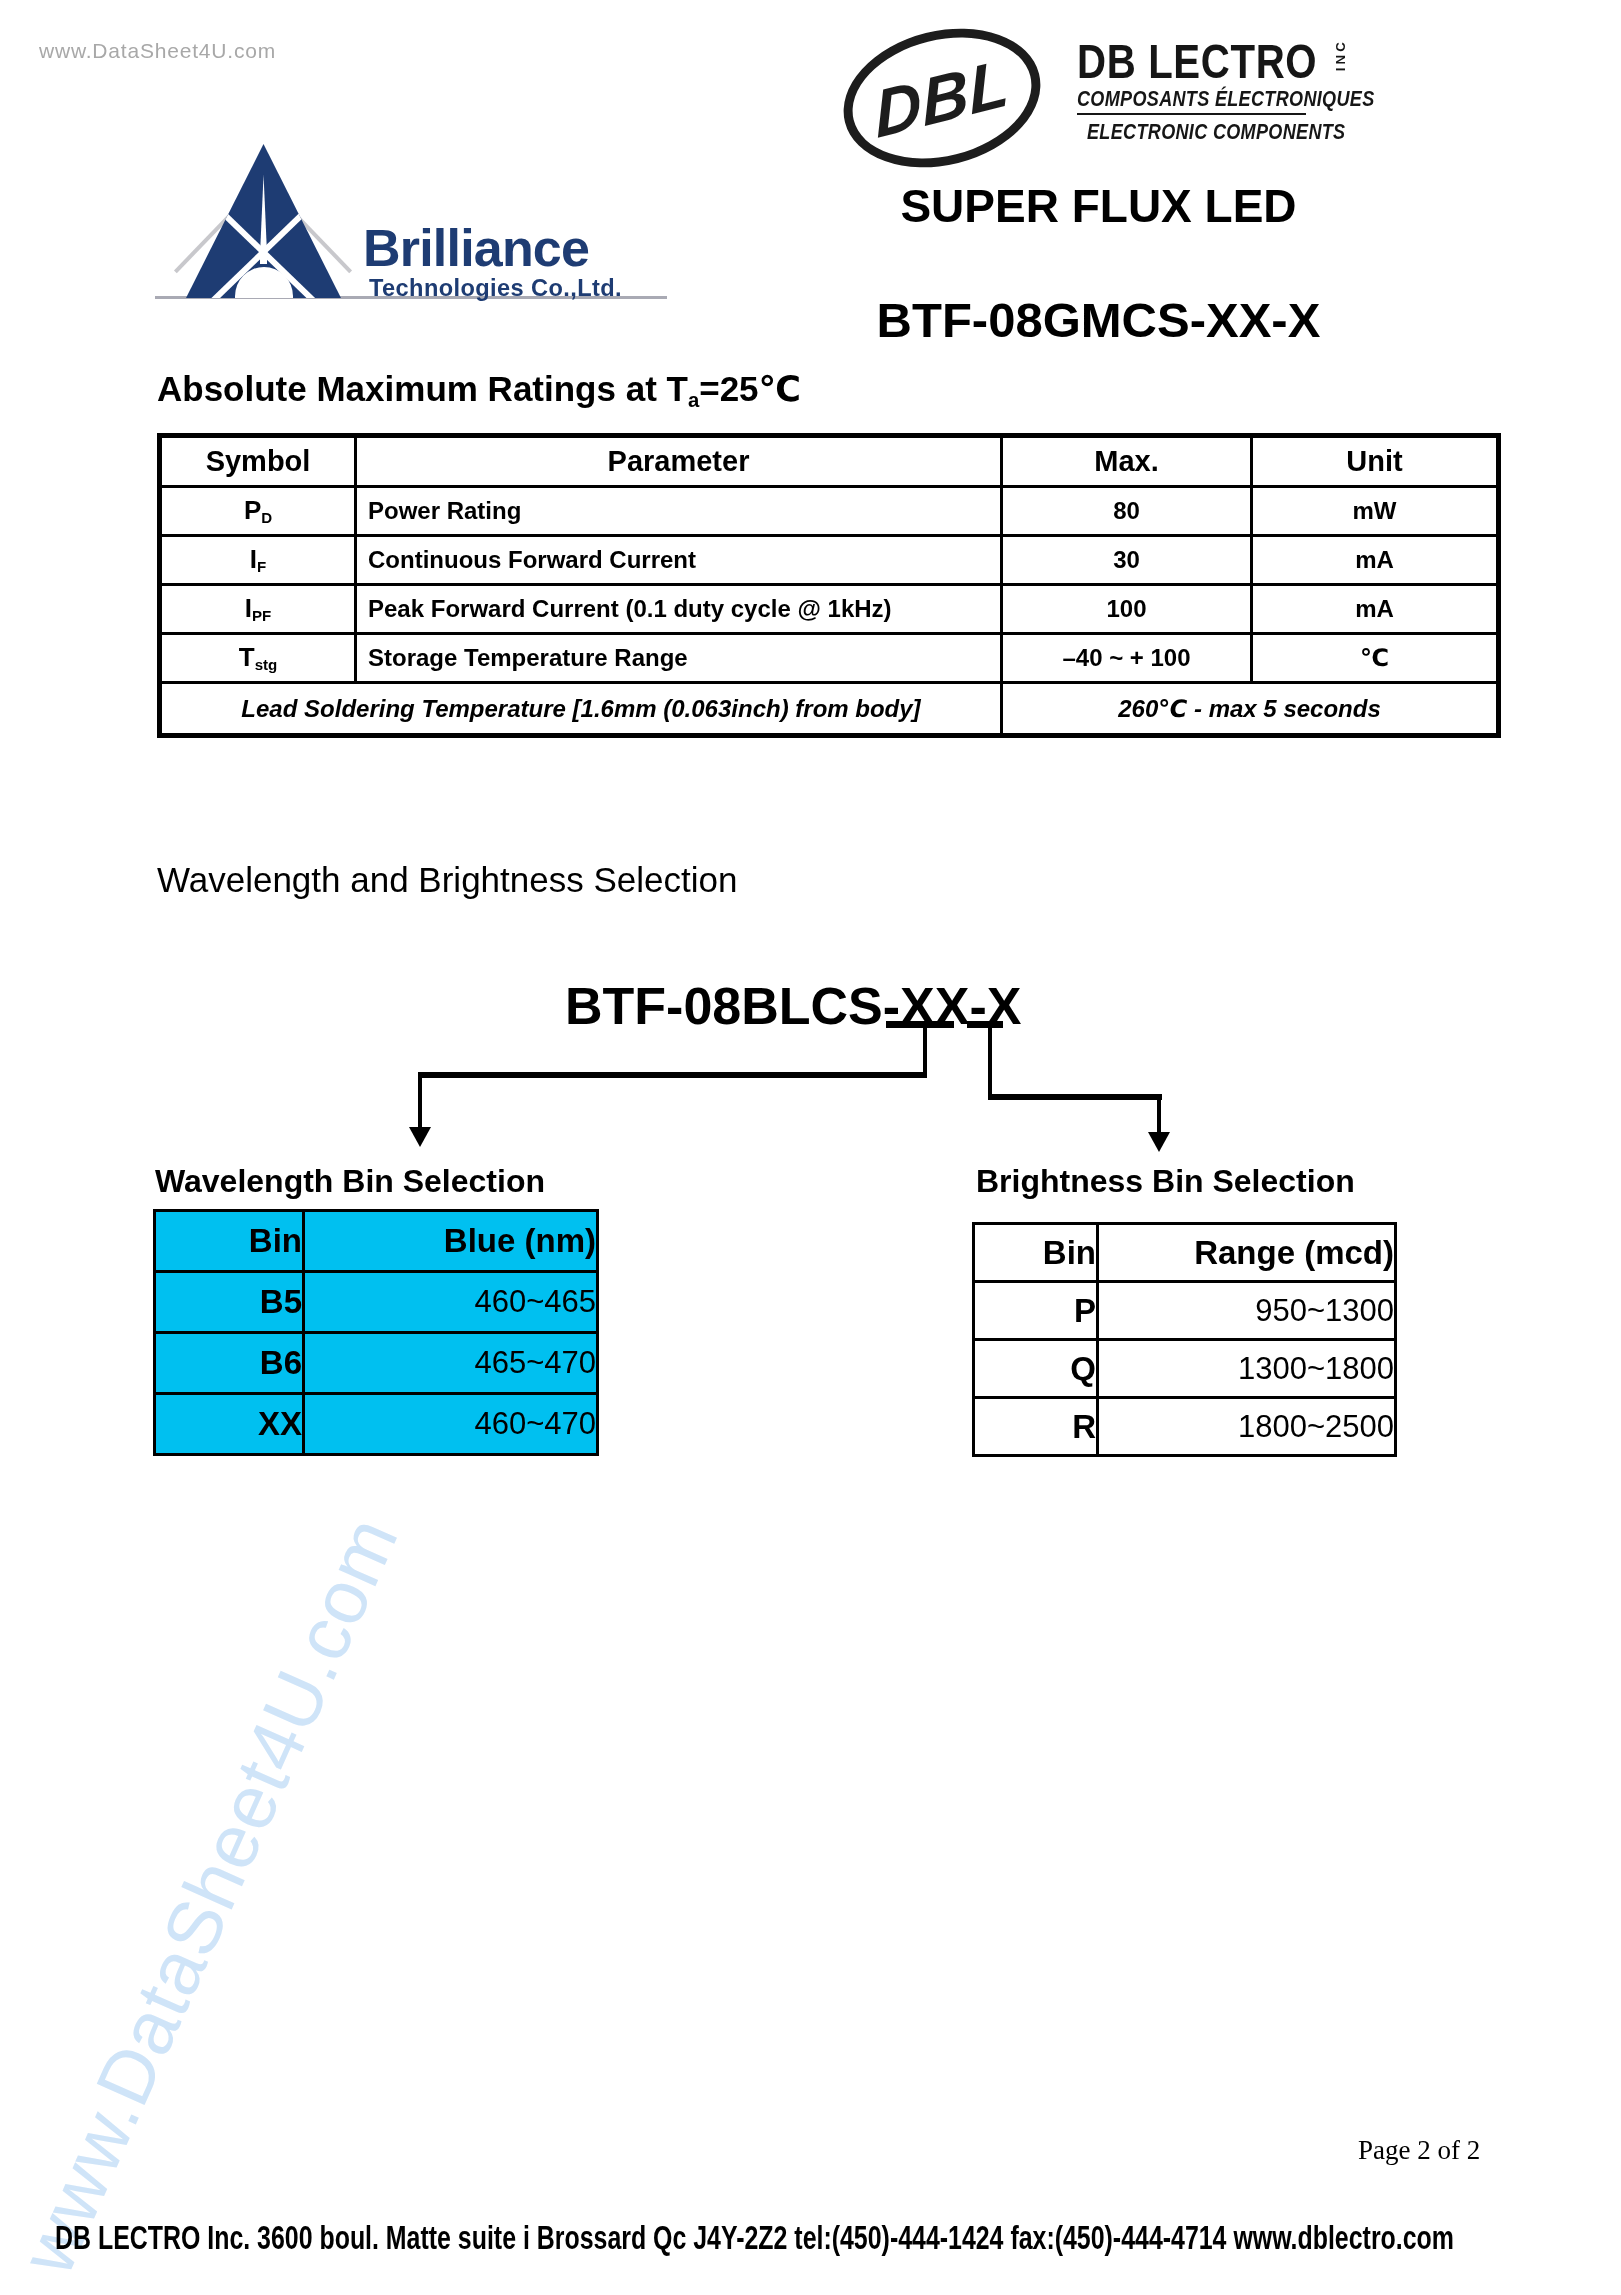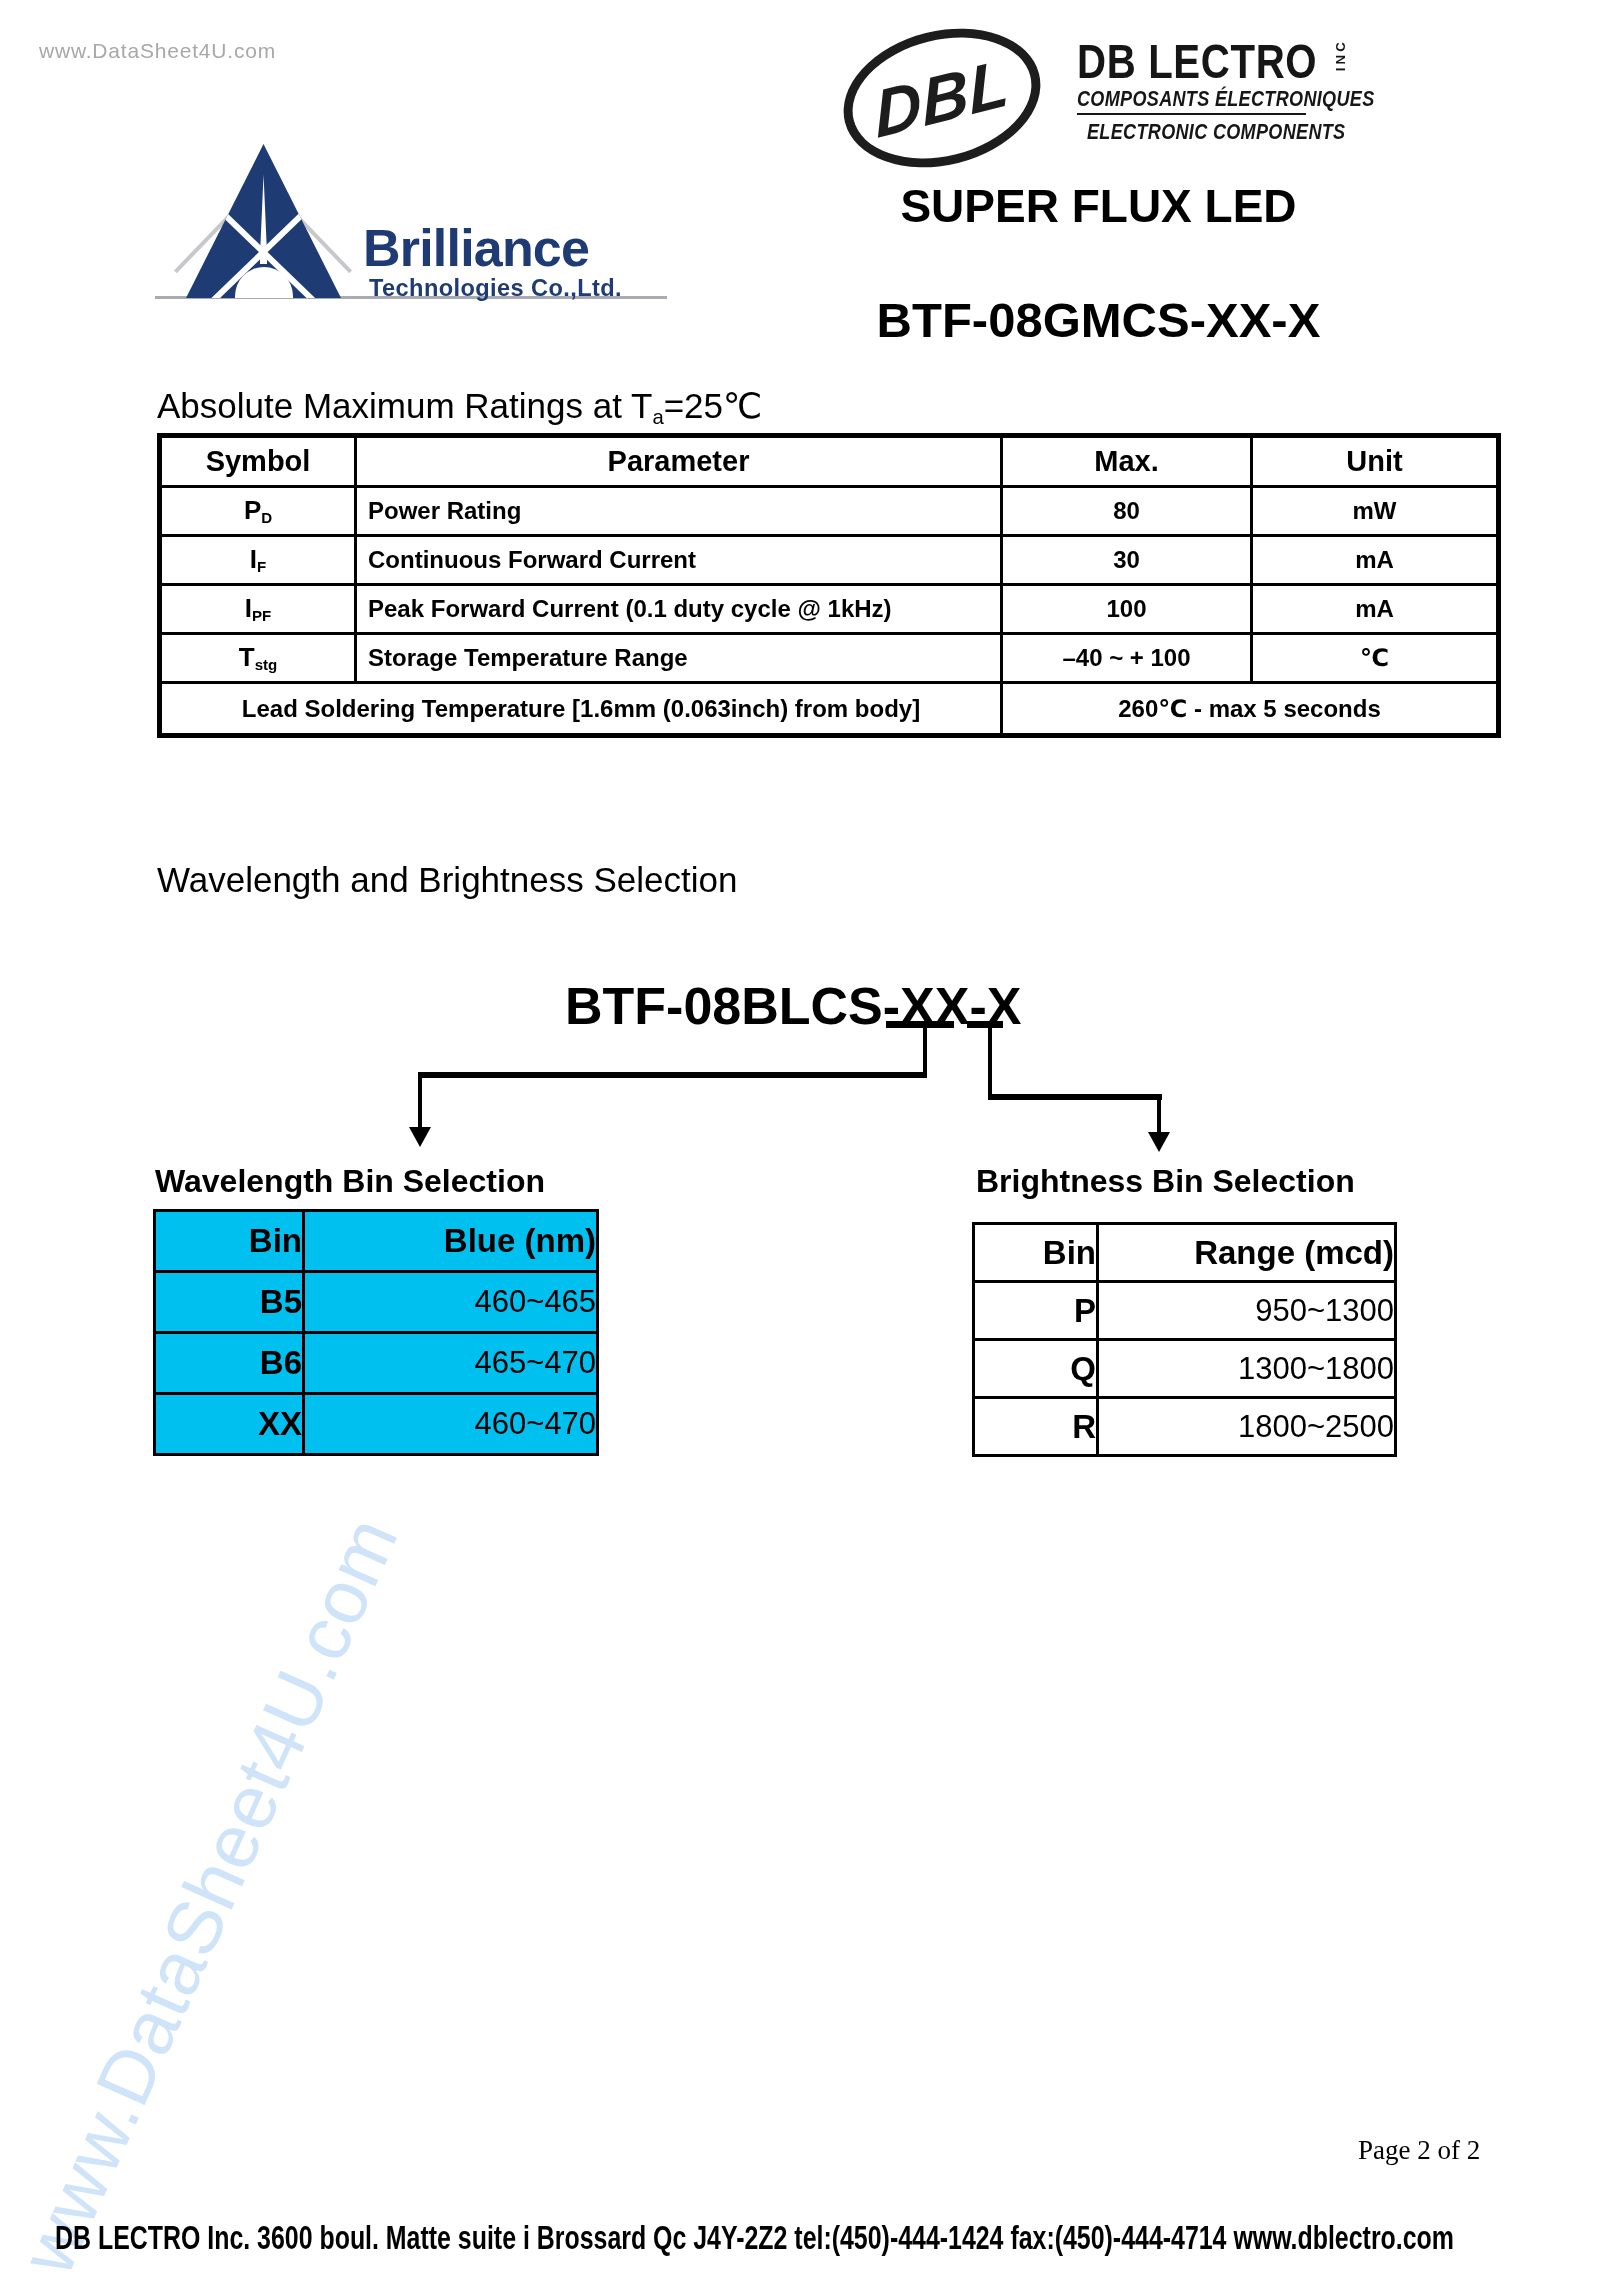--- a/index.html
+++ b/index.html
@@ -43,32 +43,32 @@
           transform:scaleX(0.82);transform-origin:0 0;white-space:nowrap;letter-spacing:0.4px;}
   .dbl-line{left:1077px;top:113px;width:229px;height:2.4px;background:#161616;}
   .dbl-en{left:1087px;top:119px;font-size:22px;font-weight:bold;font-style:italic;color:#161616;
           transform:scaleX(0.82);transform-origin:0 0;white-space:nowrap;letter-spacing:0.4px;}
 
   
   .prod-family{left:820px;top:179px;width:557px;text-align:center;font-size:46px;font-weight:bold;letter-spacing:0;}
   .prod-part{left:820px;top:292px;width:557px;text-align:center;font-size:49px;font-weight:bold;}
 
   
-  .h-ratings{left:157px;top:386px;font-size:35px;font-weight:400;text-align:center;}
+  .h-ratings{left:157px;top:369px;font-size:35px;font-weight:700;text-align:center;}
   .h-selection{left:157px;top:860px;font-size:35px;font-weight:400;}
 
   
   table.ratings{left:157px;top:433px;width:1339px;border-collapse:collapse;border:5.5px solid #000;
                 table-layout:fixed;}
   table.ratings th,table.ratings td{border:3.1px solid #000;padding:0;}
   table.ratings th{height:47px;font-size:29px;font-weight:bold;text-align:center;}
   table.ratings td{height:46px;font-size:24px;font-weight:bold;text-align:center;}
   table.ratings td.param{text-align:left;padding-left:11px;}
   table.ratings td.sym{font-size:26px;}
-  table.ratings tr.lead td{height:49px;}
+  table.ratings tr.lead td{height:49px;font-style:italic;}
 
   
   .sel-part{left:565px;top:976px;width:502px;font-size:52px;font-weight:bold;white-space:nowrap;}
   .bar{background:#000;}
   .arrow-down{width:0;height:0;border-left:11px solid transparent;border-right:11px solid transparent;
               border-top:20.4px solid #000;}
 
   
   .h-bin{font-size:32px;font-weight:bold;white-space:nowrap;}
   table.bin{border-collapse:collapse;border:3.9px solid #000;table-layout:fixed;}

